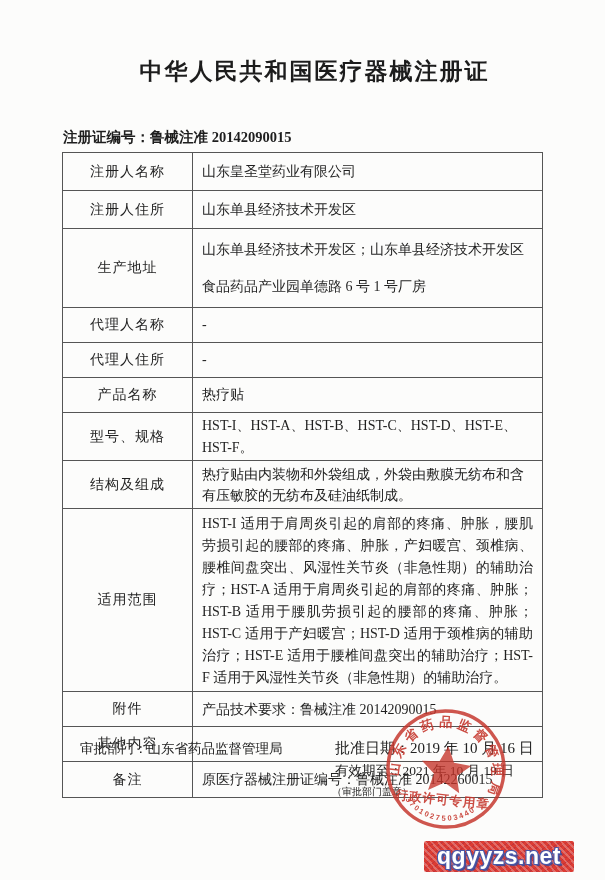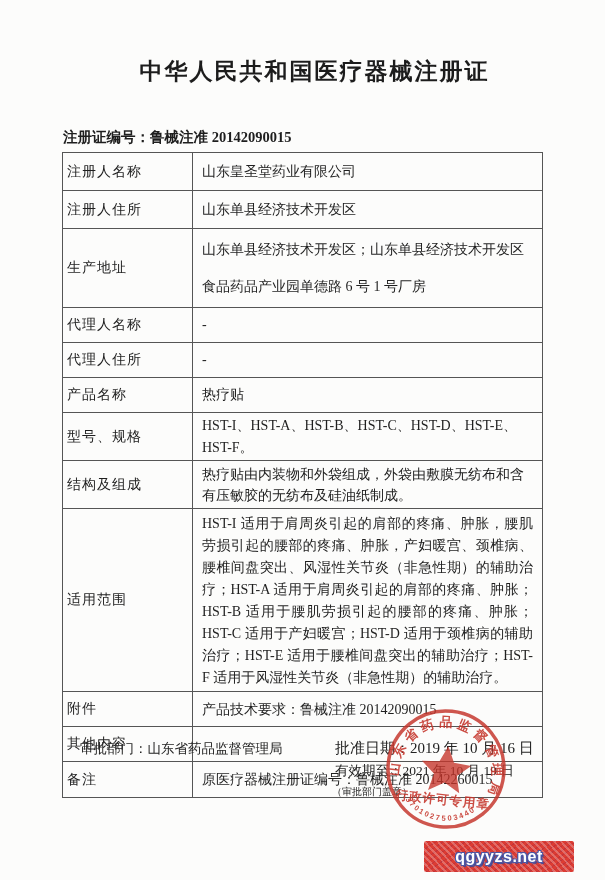--- a/index.html
+++ b/index.html
@@ -29,21 +29,21 @@
     table-layout:fixed;
     font-size:14px;
   }
   table.cert td{
     border:1px solid #555;
     vertical-align:middle;
     color:#1f1f1f;
   }
   td.lbl{
     width:121px;
-    text-align:left;
+    text-align:center;
     letter-spacing:1px;
     padding:8px 4px;
   }
   td.val{
     padding:2px 9px;
     text-align:left;
     line-height:1.55;
   }
   tr.r0{height:38px}
   tr.r1{height:38px}
@@ -88,21 +88,21 @@
     width:150px;height:31px;
     background:
       repeating-linear-gradient(47deg, rgba(255,255,255,.25) 0 2px, rgba(0,0,0,0) 2px 5px),
       repeating-linear-gradient(-33deg, rgba(120,30,80,.25) 0 1px, rgba(0,0,0,0) 1px 4px),
       #dc3c33;
     display:flex;align-items:center;justify-content:center;
     border-radius:2px;
   }
   .watermark span{
     font-family:"Liberation Sans","DejaVu Sans",sans-serif;
-    font-weight:bold;font-size:16px;line-height:1;
+    font-weight:bold;font-size:23px;line-height:1;
     color:#fff;
     text-shadow:
       1px 1px 0 #4a58a8,-1px -1px 0 #4a58a8,
       1px -1px 0 #4a58a8,-1px 1px 0 #4a58a8,
       2px 2px 1px #3c4a96;
     letter-spacing:0.5px;
   }
 </style>
 </head>
 <body>

